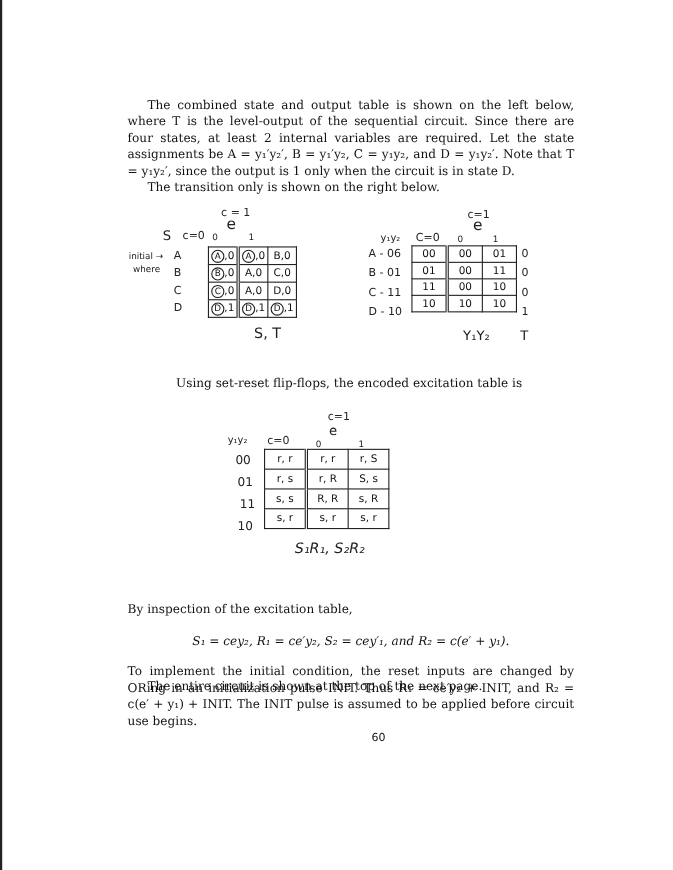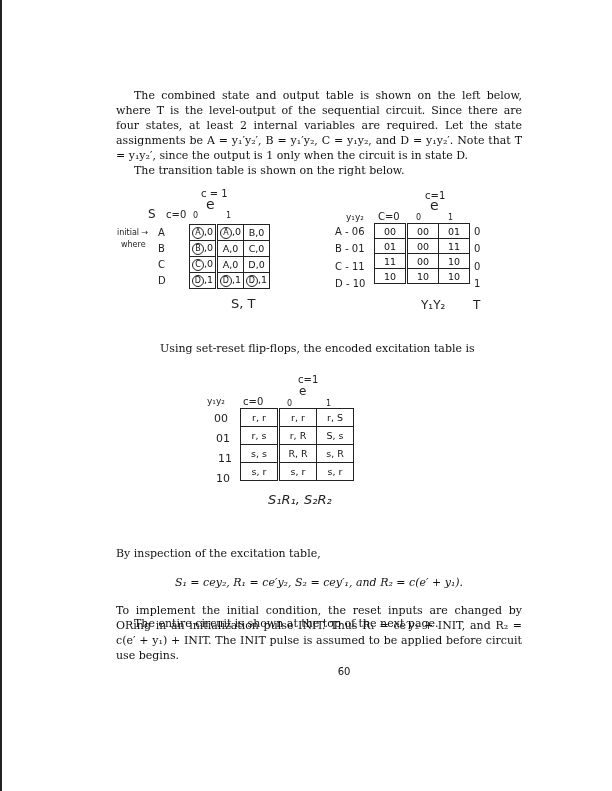--- a/index.html
+++ b/index.html
@@ -18,21 +18,21 @@
   .eq { position:absolute; left:116px; width:406px; text-align:center; font-size:11px; font-style:italic; }
   .pagenum { position:absolute; left:0; width:612px; top:666px; text-align:center; font-size:10px;
              font-family:"DejaVu Sans", sans-serif;padding-left:38px; }
 </style>
 </head>
 <body>
 
 <div class="edge"></div>
 
 <div class="p indent" style="top:88px;">The combined state and output table is shown on the left below, where T is the level-output of the sequential circuit. Since there are four states, at least 2 internal variables are required. Let the state assignments be A = y₁′y₂′, B = y₁′y₂, C = y₁y₂, and D = y₁y₂′. Note that T = y₁y₂′, since the output is 1 only when the circuit is in state D.</div>
-<div class="p indent" style="top:163px;">The transition table is shown on the right below.</div>
+<div class="p indent" style="top:163px;">The transition only is shown on the right below.</div>
 
 <div>
   <span class="lbl" style="left:201px;top:188px;">c = 1</span>
   <span class="lbl" style="left:206px;top:196px;font-size:14px;">e</span>
   <span class="lbl" style="left:148px;top:207px;font-size:12px;">S</span>
   <span class="lbl" style="left:166px;top:209px;">c=0</span>
   <span class="lbl" style="left:193px;top:211px;font-size:8px;">0</span>
   <span class="lbl" style="left:226px;top:211px;font-size:8px;">1</span>
   <span class="lbl" style="left:117px;top:228px;font-size:8px;">initial →</span>
   <span class="lbl" style="left:121px;top:240px;font-size:8px;">where</span>

